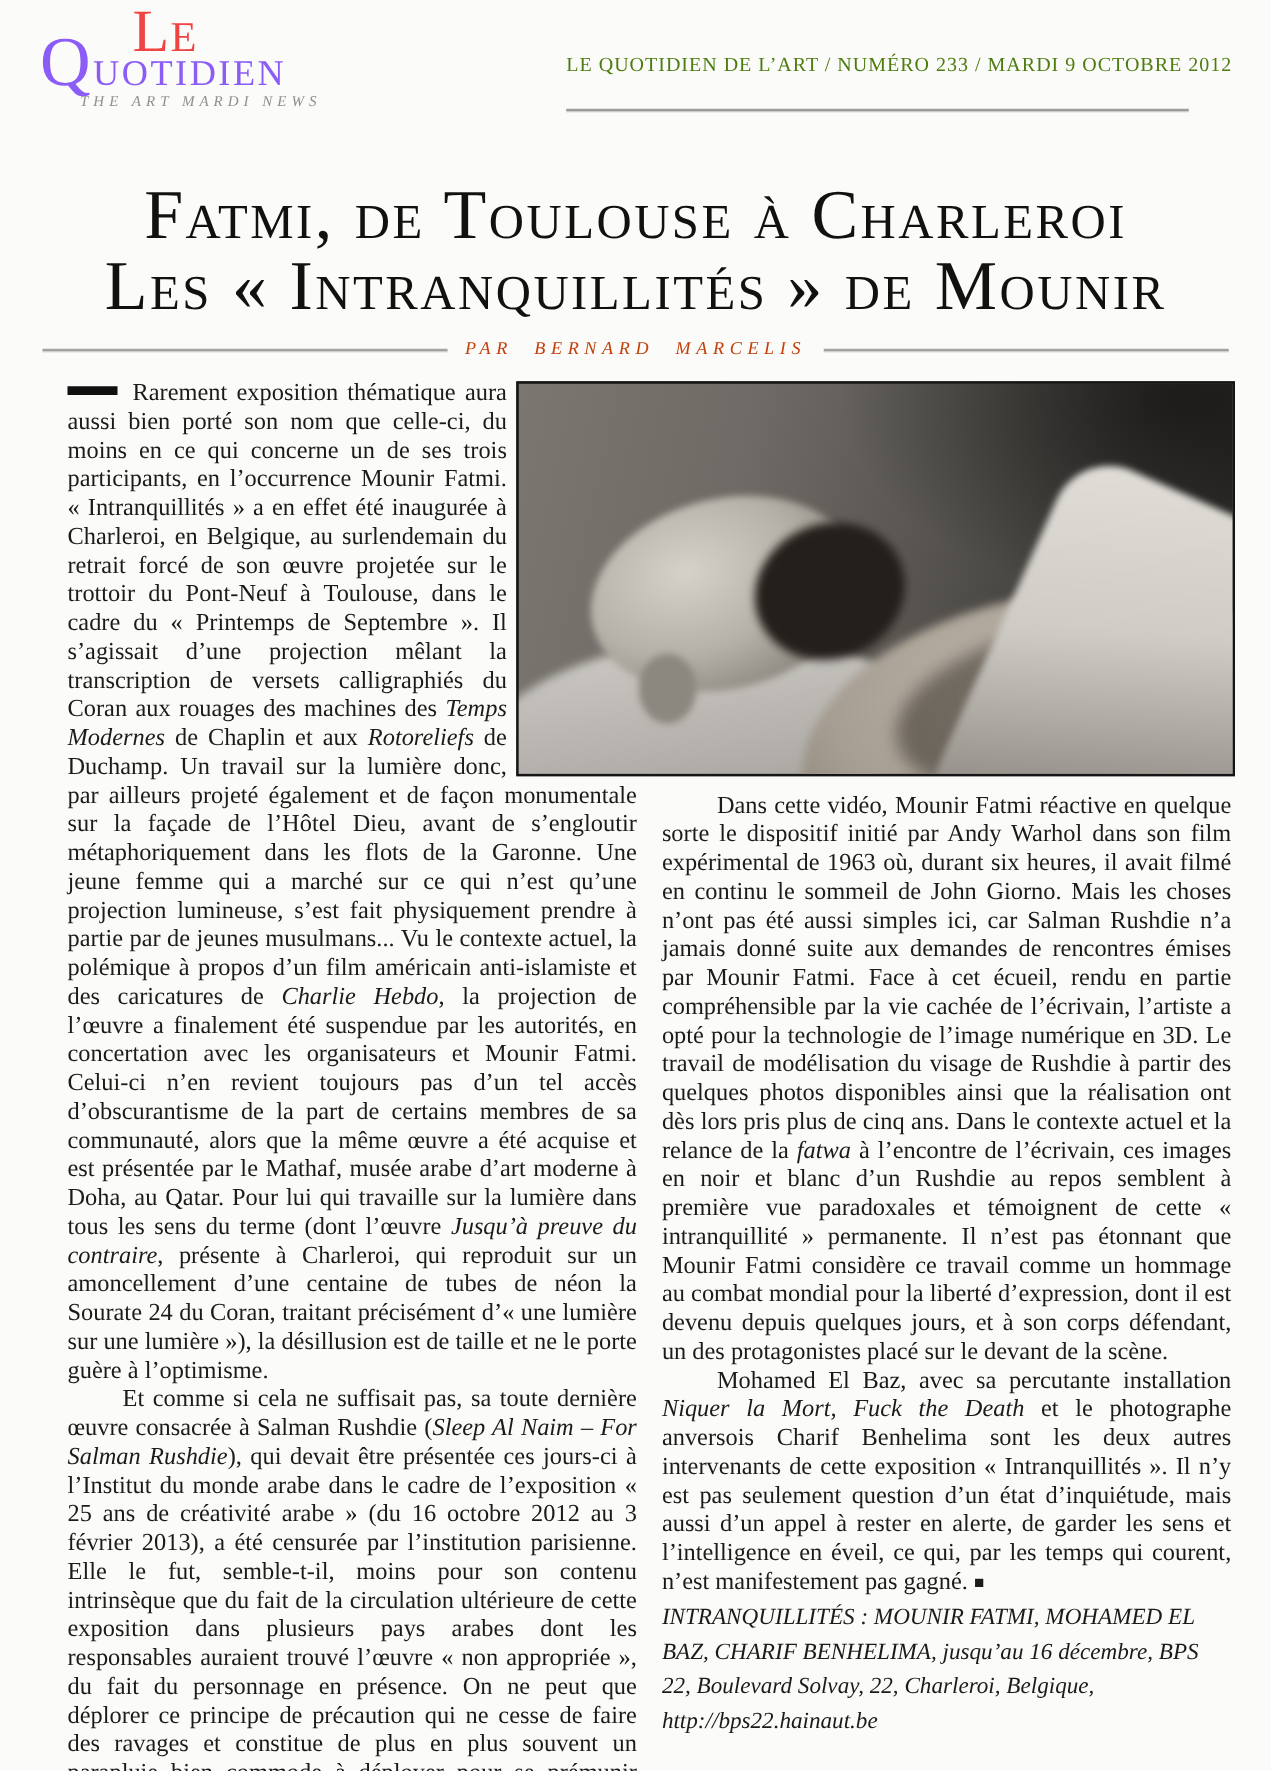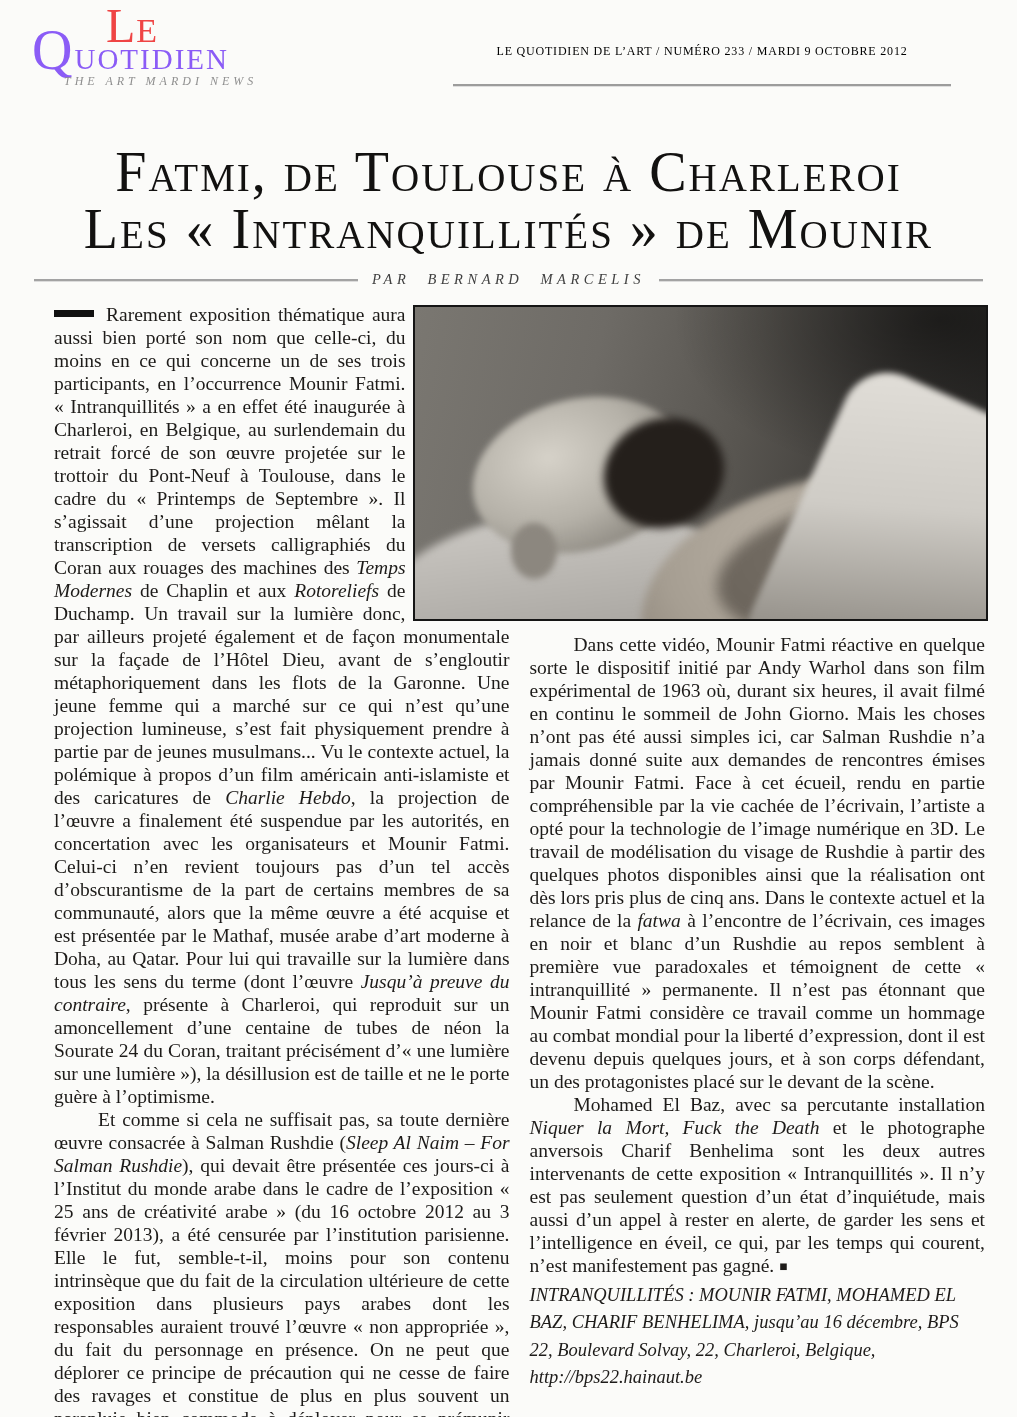--- a/index.html
+++ b/index.html
@@ -13,30 +13,30 @@
   
   .masthead{position:relative;height:132px;}
   .logo{position:absolute;left:12px;top:2px;width:280px;height:124px;}
   .logo-le{position:absolute;left:94px;top:0;font-variant:small-caps;font-size:48px;line-height:1;letter-spacing:1px;color:#ef4444;}
   .logo-quot{position:absolute;left:20px;top:26px;font-variant:small-caps;font-size:41px;line-height:1;letter-spacing:2px;color:#8b5cf6;white-space:nowrap;text-align:center;}
   .logo-quot .big{font-size:56px;line-height:.8;}
   .logo-tag{position:absolute;left:52px;top:72px;font-style:italic;font-size:12px;letter-spacing:4px;color:#8f8f8f;white-space:nowrap;z-index:2;}
   .logo-art{position:absolute;left:30px;top:76px;font-variant:small-caps;font-size:41px;line-height:1;letter-spacing:2px;color:#17150f;white-space:nowrap;}
   .logo-art .big{font-size:52px;line-height:.8;}
   .issue{position:absolute;right:66px;top:44px;width:498px;text-align:center;}
-  .issue-line{font-size:12px;letter-spacing:.8px;color:#000000;white-space:nowrap;}
+  .issue-line{font-size:16px;letter-spacing:.8px;color:#4d7c0f;white-space:nowrap;}
   .issue-rule{height:2px;background:#9c9c9c;margin-top:25px;box-shadow:0 1px 0 #dedede;}
 
   
   h1{margin:12px 18px 0;text-align:center;font-weight:400;font-variant:small-caps;
      font-size:56px;line-height:57px;letter-spacing:2px;color:#121110;}
   .t-line{display:block;}
   .byline-row{display:flex;align-items:center;gap:14px;margin:13px 34px 0;}
   .b-rule{flex:1;height:2px;background:#a3a3a3;box-shadow:0 1px 0 #dcdcdc;}
-  .b-text{font-style:italic;font-size:14.5px;letter-spacing:4.5px;word-spacing:9px;color:#404040;white-space:nowrap;}
+  .b-text{font-style:italic;font-size:14.5px;letter-spacing:4.5px;word-spacing:9px;color:#c2410c;white-space:nowrap;}
 
   
   .bodywrap{position:relative;margin-top:15px;}
   .columns{display:flex;gap:20px;padding:0 32px 0 54px;}
   .col{flex:1;font-size:19.5px;line-height:23px;text-align:justify;color:#1d1b19;}
   .wrap-spacer{float:right;width:104px;height:322px;}
   .para{margin:0;}
   .p-indent{text-indent:44px;}
   .lead-bar{display:inline-block;width:40px;height:7px;background:#101010;margin-right:12px;vertical-align:4px;}
   .seg-i{font-style:italic;}

